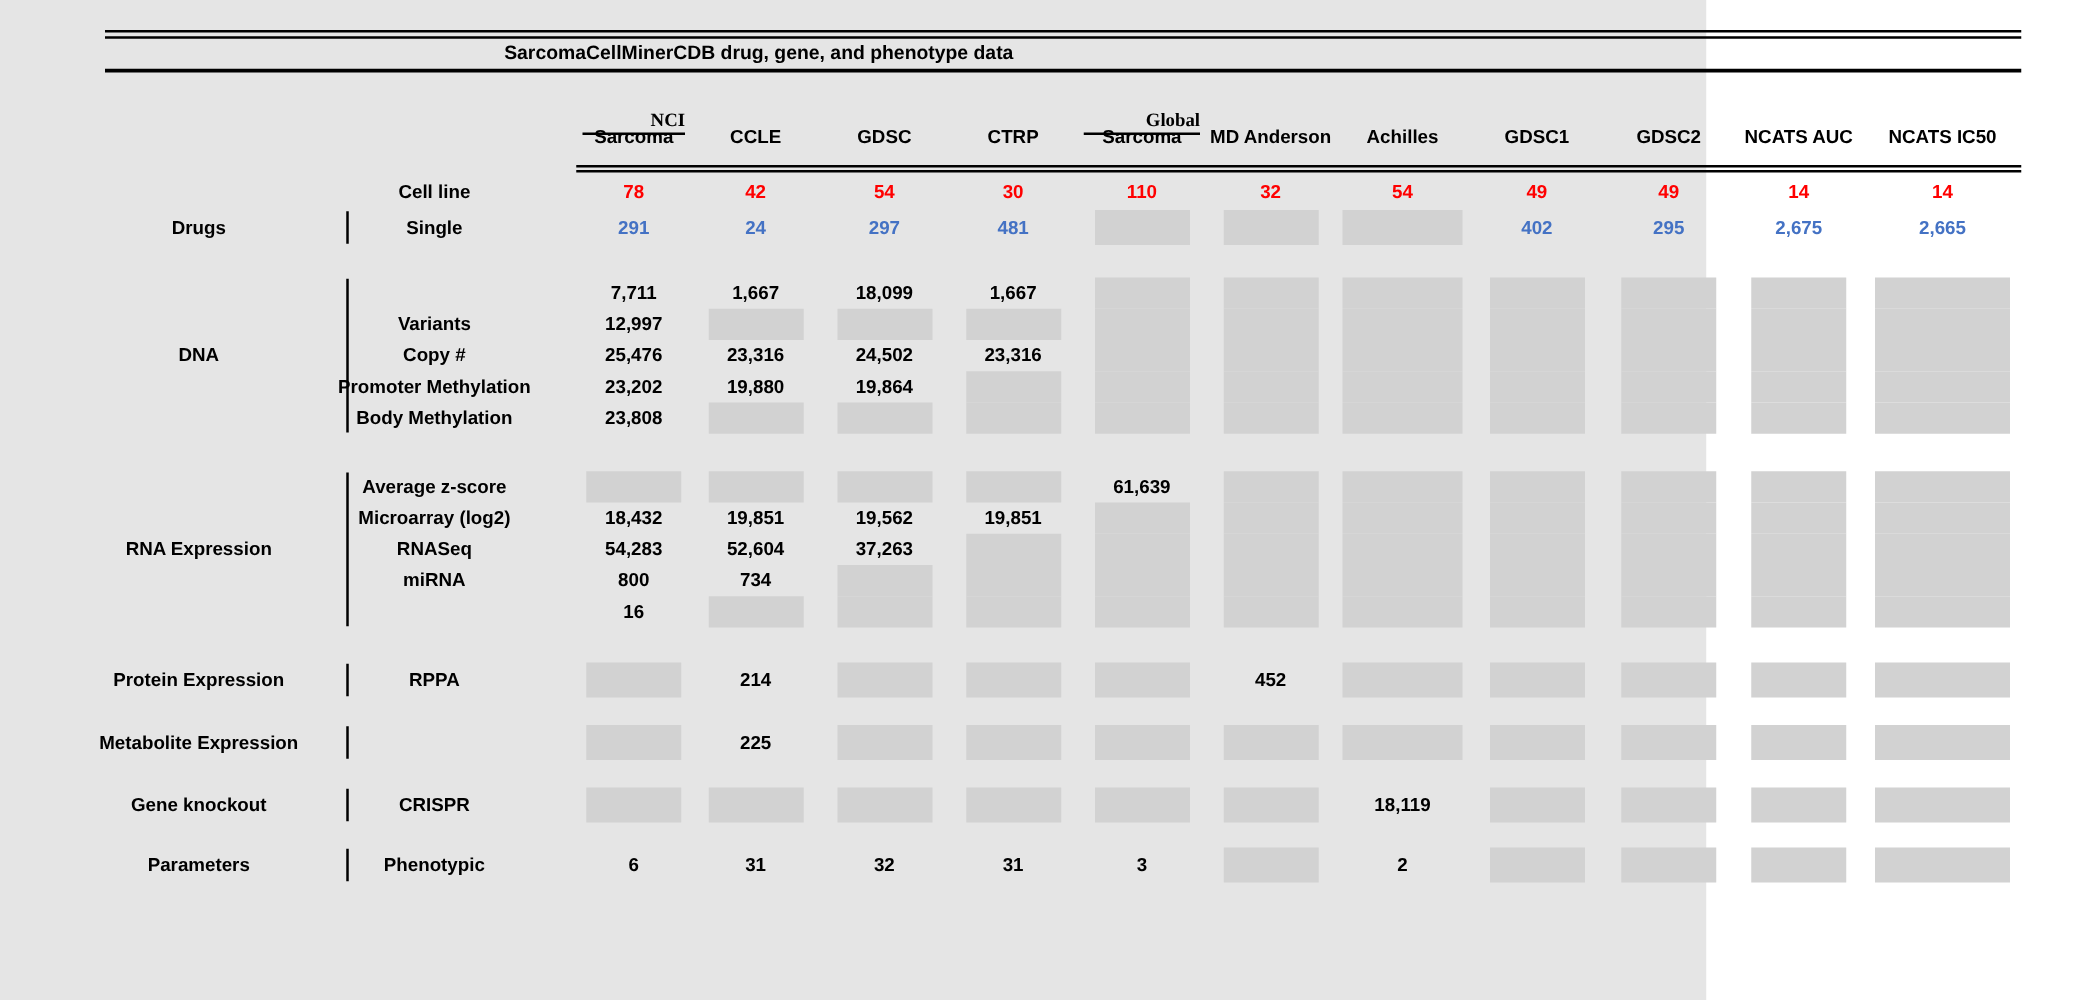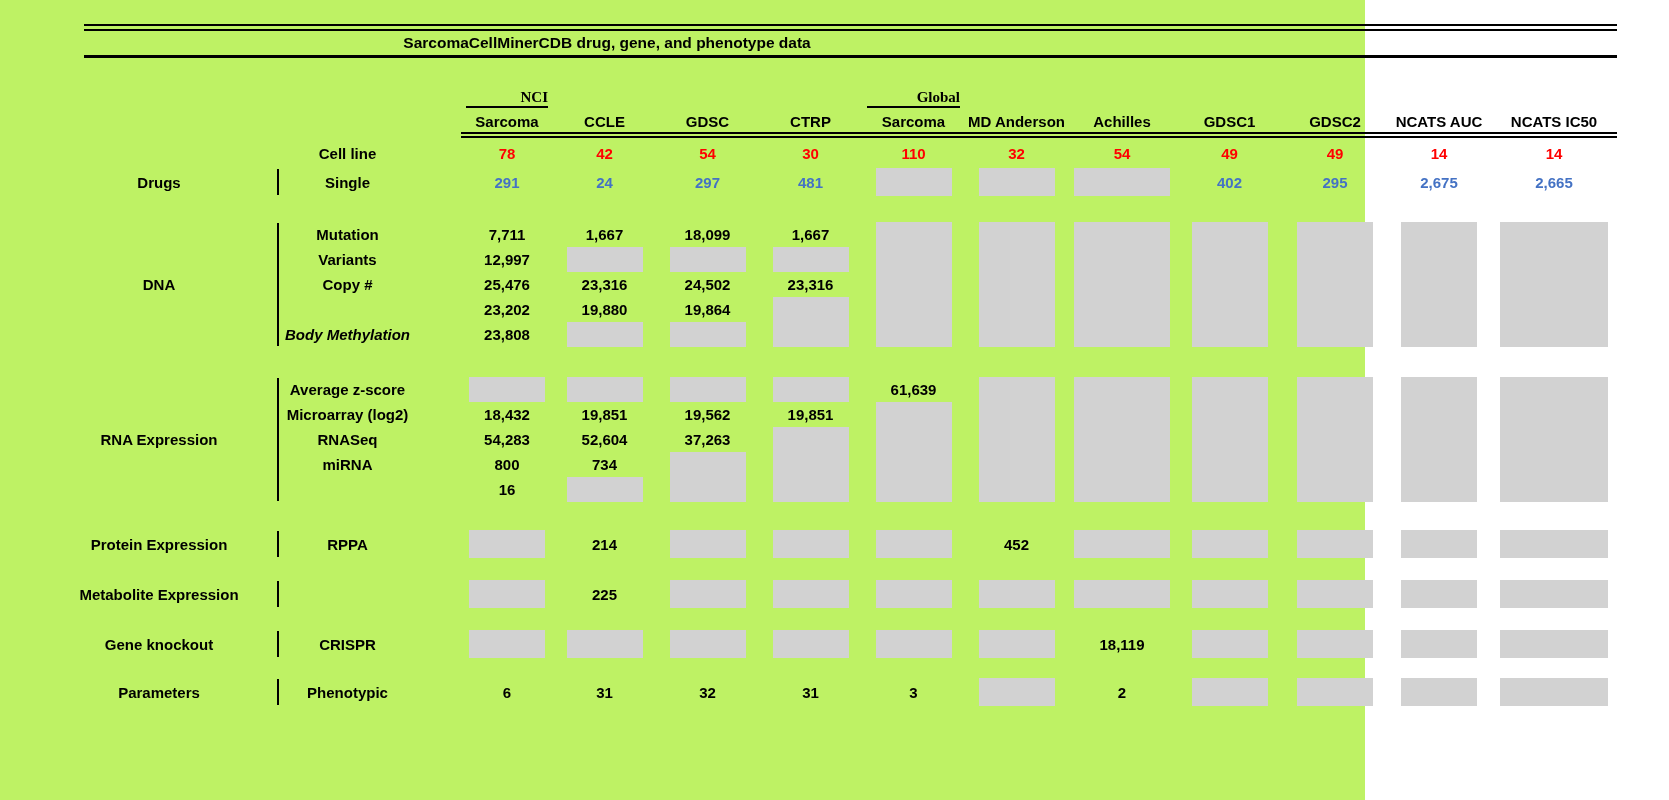--- a/index.html
+++ b/index.html
@@ -2,35 +2,35 @@
 <html><head>
 <meta charset="utf-8">
 <style>
   :root{
     --red:#FF0000; --blue:#4472C4; --gray:#D2D2D2;
     --cols:150px 227px 92px 103px 103px 103px 103px 103px 108px 107px 104px 104px 126px;
   }
   html,body{margin:0;padding:0;}
   body{width:1669px;height:800px;background:#fff;overflow:hidden;
        font-family:"Liberation Sans",sans-serif;font-weight:700;color:#000;}
-  .page{position:relative;width:1365px;height:800px;background:#bef264;}
+  .page{position:relative;width:1365px;height:800px;background:#e5e5e5;}
   .inner{position:absolute;left:84px;top:24px;width:1533px;}
 
   
   .rule-top{height:3px;border-top:2px solid #000;border-bottom:2px solid #000;}
   .rule-bottom{height:0;border-top:3px solid #000;}
   .title-row{height:24px;display:flex;align-items:center;}
   .title-span{width:1046px;text-align:center;font-size:15.5px;}
 
   
   #header-grid{display:grid;grid-template-columns:var(--cols);
                grid-template-rows:24px 24px 6px 30px;margin-top:26px;}
   .top-label{align-self:end;margin:0 5px;border-bottom:2px solid #000;
              text-align:right;font-size:15px;font-family:Liberation Serif, serif;}
-  .col-name{align-self:end;text-align:center;font-size:15px;padding-bottom:2px;white-space:nowrap;}
+  .col-name{align-self:end;text-align:center;font-size:15px;padding-bottom:14px;white-space:nowrap;}
   .header-dbl{border-top:2px solid #000;border-bottom:2px solid #000;height:6px;box-sizing:border-box;}
   .count{display:flex;align-items:center;justify-content:center;color:var(--red);font-size:15px;}
   .cellline-label{display:flex;align-items:center;justify-content:center;font-size:15px;}
 
   
   .section{display:grid;grid-template-columns:var(--cols);position:relative;}
   .bar{position:absolute;left:193px;top:1px;bottom:1px;width:2px;background:#000;}
   .cat{justify-self:center;align-self:center;white-space:nowrap;font-size:15px;width:max-content;text-align:center;}
   .rowlab{display:flex;align-items:center;justify-content:center;white-space:nowrap;font-size:15px;}
   .cellbox{display:flex;justify-content:center;align-items:stretch;}
@@ -115,21 +115,20 @@
           <div class="cellbox c9" style="grid-area: 1 / 12;">
             <div class="val blue">2,675</div>
           </div>
           <div class="cellbox c10" style="grid-area: 1 / 13;">
             <div class="val blue">2,665</div>
           </div>
         </div>
         <div class="section" style="margin-top: 26px; grid-auto-rows: 25px;">
           <div class="bar"></div>
           <div class="cat" style="grid-area: 1 / 1 / span 5;">DNA</div>
-          <div class="rowlab" style="grid-area: 1 / 2;">Mutation</div>
           <div class="cellbox c0" style="grid-area: 1 / 3; justify-content: center;">
             <div class="val">7,711</div>
           </div>
           <div class="cellbox c1" style="grid-area: 1 / 4;">
             <div class="val">1,667</div>
           </div>
           <div class="cellbox c2" style="grid-area: 1 / 5;">
             <div class="val">18,099</div>
           </div>
           <div class="cellbox c3" style="grid-area: 1 / 6;">
@@ -217,20 +216,21 @@
           </div>
           <div class="cellbox c8" style="grid-area: 3 / 11;">
             <div class="gray"></div>
           </div>
           <div class="cellbox c9" style="grid-area: 3 / 12;">
             <div class="gray"></div>
           </div>
           <div class="cellbox c10" style="grid-area: 3 / 13;">
             <div class="gray"></div>
           </div>
+          <div class="rowlab" style="grid-area: 4 / 2;">Promoter Methylation</div>
           <div class="cellbox c0" style="grid-area: 4 / 3;">
             <div class="val">23,202</div>
           </div>
           <div class="cellbox c1" style="grid-area: 4 / 4;">
             <div class="val">19,880</div>
           </div>
           <div class="cellbox c2" style="grid-area: 4 / 5;">
             <div class="val">19,864</div>
           </div>
           <div class="cellbox c3" style="grid-area: 4 / 6;">
@@ -250,21 +250,21 @@
           </div>
           <div class="cellbox c8" style="grid-area: 4 / 11;">
             <div class="gray"></div>
           </div>
           <div class="cellbox c9" style="grid-area: 4 / 12;">
             <div class="gray"></div>
           </div>
           <div class="cellbox c10" style="grid-area: 4 / 13;">
             <div class="gray"></div>
           </div>
-          <div class="rowlab" style="grid-area: 5 / 2; font-style: italic;">Body Methylation</div>
+          <div class="rowlab" style="grid-area: 5 / 2;">Body Methylation</div>
           <div class="cellbox c0" style="grid-area: 5 / 3;">
             <div class="val">23,808</div>
           </div>
           <div class="cellbox c1" style="grid-area: 5 / 4;">
             <div class="gray"></div>
           </div>
           <div class="cellbox c2" style="grid-area: 5 / 5;">
             <div class="gray"></div>
           </div>
           <div class="cellbox c3" style="grid-area: 5 / 6;">

